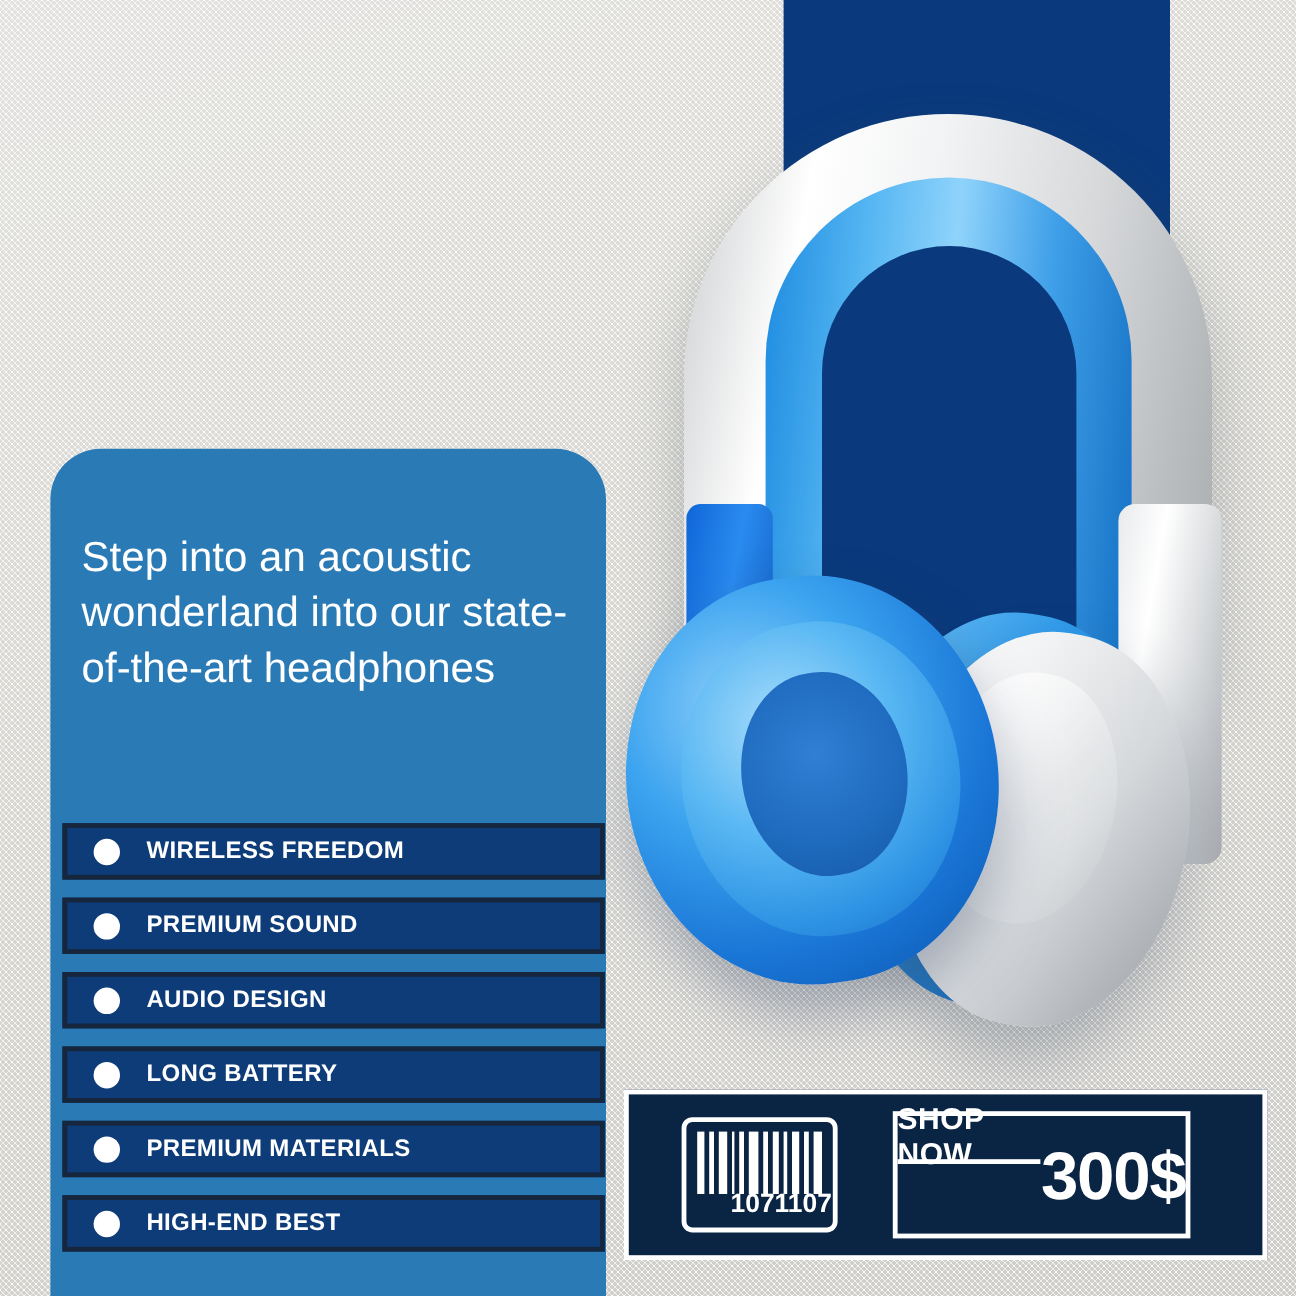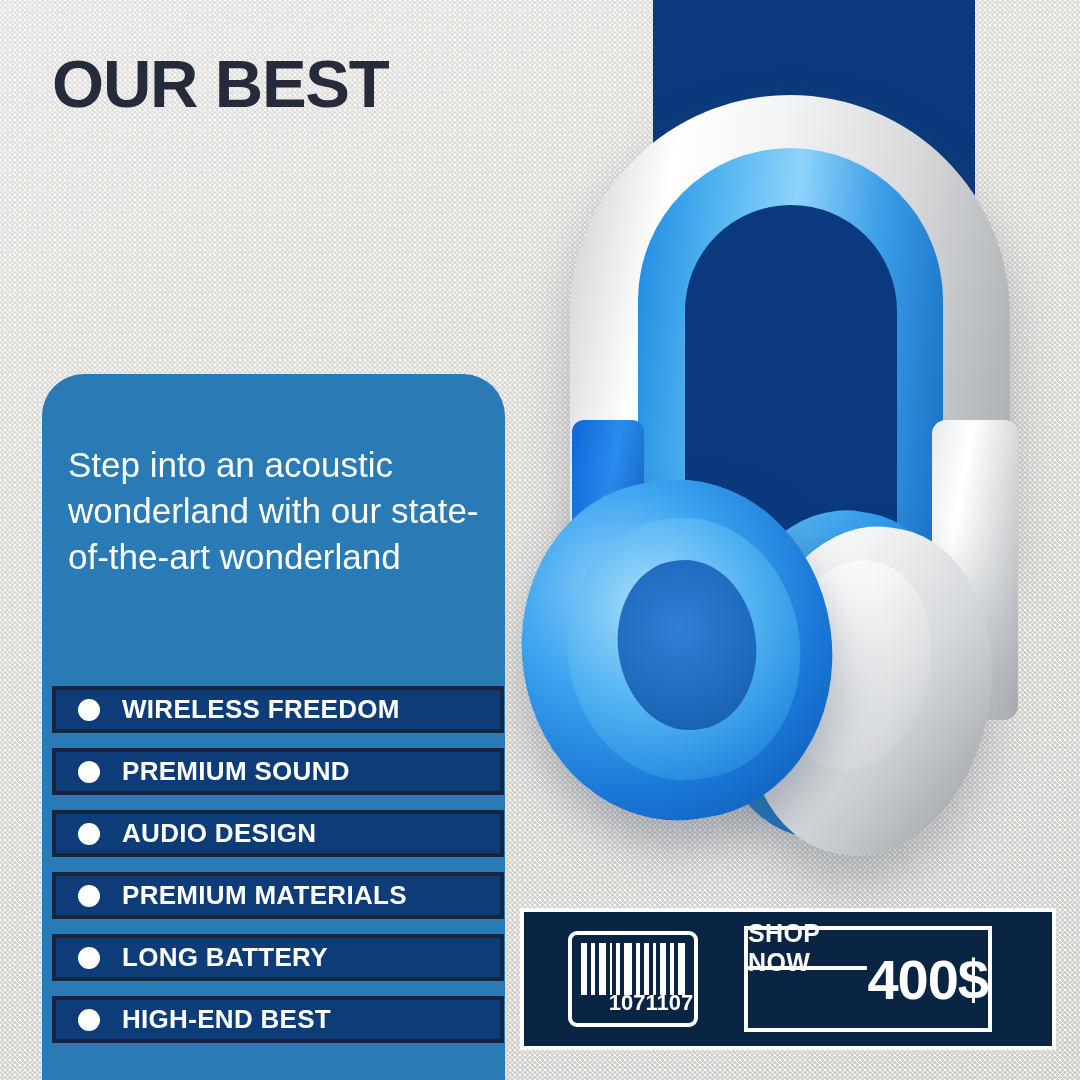--- a/index.html
+++ b/index.html
@@ -140,21 +140,21 @@
     background:#0d3c78;
     border:4px solid #16263d;
   }
   .feature-dot {
     width:22px; height:22px; border-radius:50%;
     background:#ffffff; flex:none;
     margin-left:22px;
   }
   .feature-label {
     margin-left:22px;
-    color:#ffffff; font-size:26px; font-weight:bold;
+    color:#ffffff; font-size:20px; font-weight:bold;
     letter-spacing:.3px; white-space:nowrap;
   }
 
   
   #price-panel {
     position:absolute; left:520px; top:908px; width:536px; height:142px;
     background:#0a2444;
     border:4px solid #ffffff;
     display:flex; align-items:center;
   }
@@ -206,46 +206,45 @@
   <div class="hp-arm-right"></div>
   <div class="cup-right-rim"></div>
   <div class="cup-right-shell"></div>
   <div class="cup-right-gloss"></div>
   <div class="cup-left-shell"></div>
   <div class="cup-left-pad"></div>
   <div class="cup-left-hole"></div>
 </div>
 
 <h1 id="headline">
-  <span class="hl-line">OUR BEST</span>
 </h1>
 
 <div id="info-card">
-  <p id="card-desc">Step into an acoustic wonderland with our state-of-the-art wonderland</p>
+  <p id="card-desc">Step into an acoustic wonderland into our state-of-the-art headphones</p>
 
   <ul id="feature-list">
     <li class="feature-item">
       <span class="feature-dot"></span>
       <span class="feature-label">WIRELESS FREEDOM</span>
     </li>
     <li class="feature-item">
       <span class="feature-dot"></span>
       <span class="feature-label">PREMIUM SOUND</span>
     </li>
     <li class="feature-item">
       <span class="feature-dot"></span>
       <span class="feature-label">AUDIO DESIGN</span>
     </li>
     <li class="feature-item">
       <span class="feature-dot"></span>
+      <span class="feature-label">LONG BATTERY</span>
+    </li>
+    <li class="feature-item">
+      <span class="feature-dot"></span>
       <span class="feature-label">PREMIUM MATERIALS</span>
-    </li>
-    <li class="feature-item">
-      <span class="feature-dot"></span>
-      <span class="feature-label">LONG BATTERY</span>
     </li>
     <li class="feature-item">
       <span class="feature-dot"></span>
       <span class="feature-label">HIGH-END BEST</span>
     </li>
   </ul>
 </div>
 
 <div id="price-panel">
   <div id="barcode-box">
@@ -261,15 +260,15 @@
         <i style="width: 3px;"></i>
         <i style="width: 7px;"></i>
         <i style="width: 5px;"></i>
         <i style="width: 8px;"></i>
       </div>
     <div id="barcode-number">1071107</div>
   </div>
 
   <div id="shop-box">
     <div id="shop-now">SHOP NOW</div>
-    <div id="price-value">400$</div>
+    <div id="price-value">300$</div>
   </div>
 </div>
 
 </body></html>

